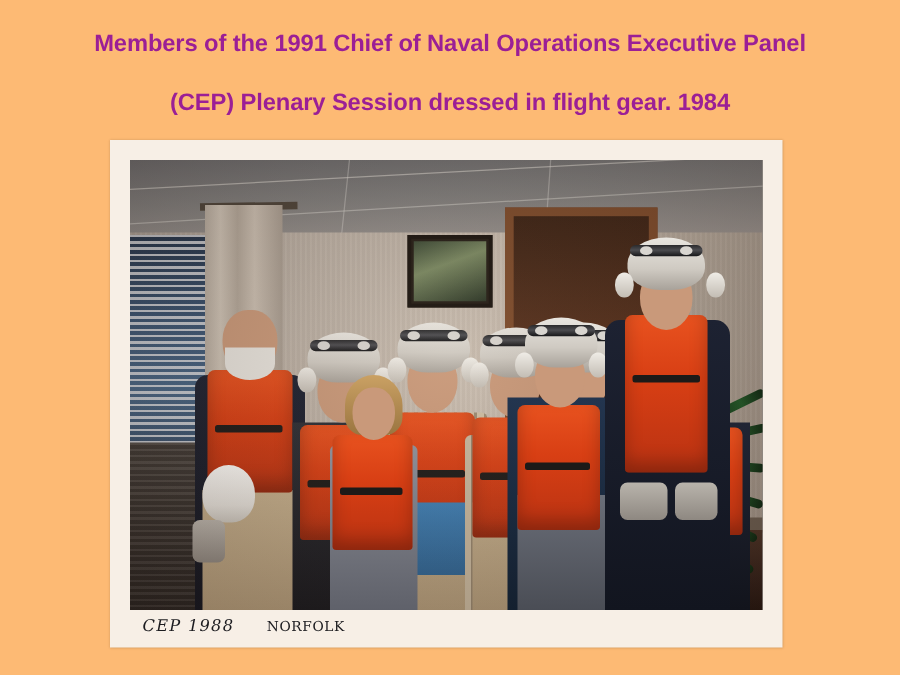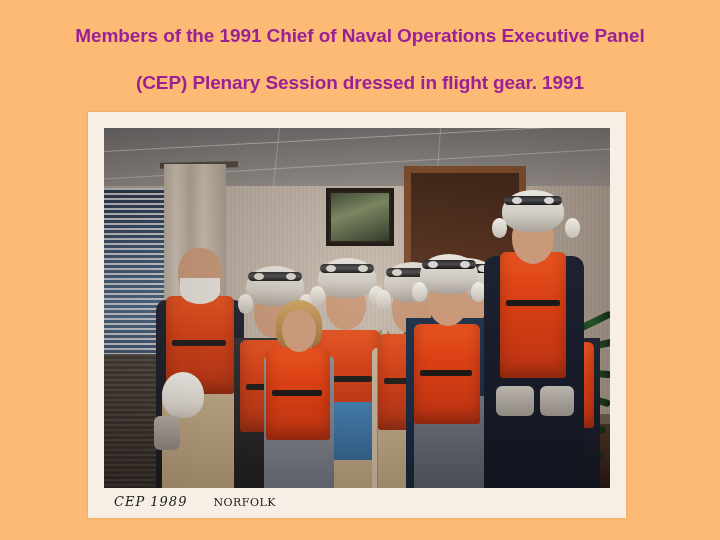--- a/index.html
+++ b/index.html
@@ -278,21 +278,21 @@
     letter-spacing: 0.5px;
   }
 </style>
 </head>
 <body>
 
 <div class="slide">
 
   <div class="title-block">
     <span class="title-line l1">Members of the 1991 Chief of Naval Operations Executive Panel</span>
-    <span class="title-line l2">(CEP) Plenary Session dressed in flight gear. 1991</span>
+    <span class="title-line l2">(CEP) Plenary Session dressed in flight gear. 1984</span>
   </div>
 
   <div class="photo-frame">
 
     <div class="photo-image">
 
       <div class="ceiling">
         <div class="ceiling-seam"></div>
         <div class="ceiling-seam s2"></div>
       </div>
@@ -452,17 +452,17 @@
 
       <div class="person" style="left:436px; width:62px; height:216px; z-index:3;">
         <div class="suit" style="left:0; width:60px; height:150px; background:linear-gradient(180deg,#212534,#12141c);"></div>
         <div class="vest" style="left:4px; top:70px; width:50px; height:86px;"></div>
       </div>
 
       <div class="photo-tone"></div>
     </div>
 
     <div class="handwriting">
-      <span>CEP 1989</span><span class="hw-place">NORFOLK</span>
+      <span>CEP 1988</span><span class="hw-place">NORFOLK</span>
     </div>
 
   </div>
 </div>
 
 </body></html>

